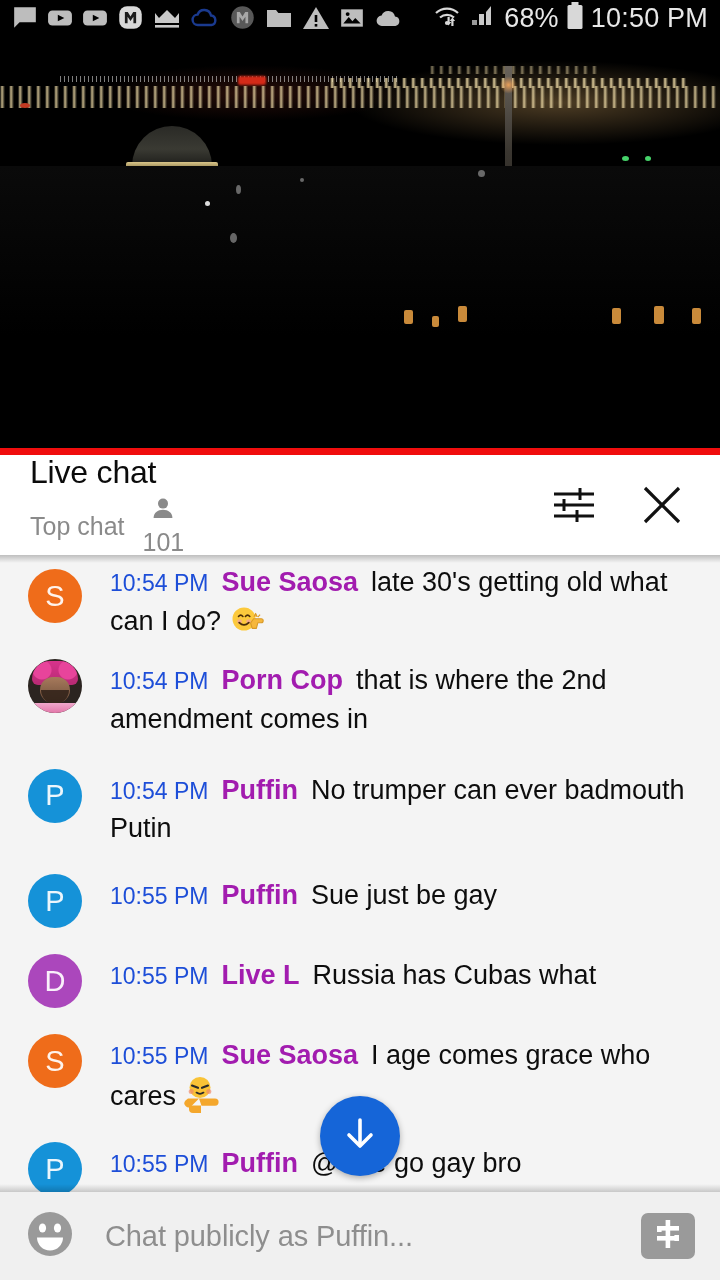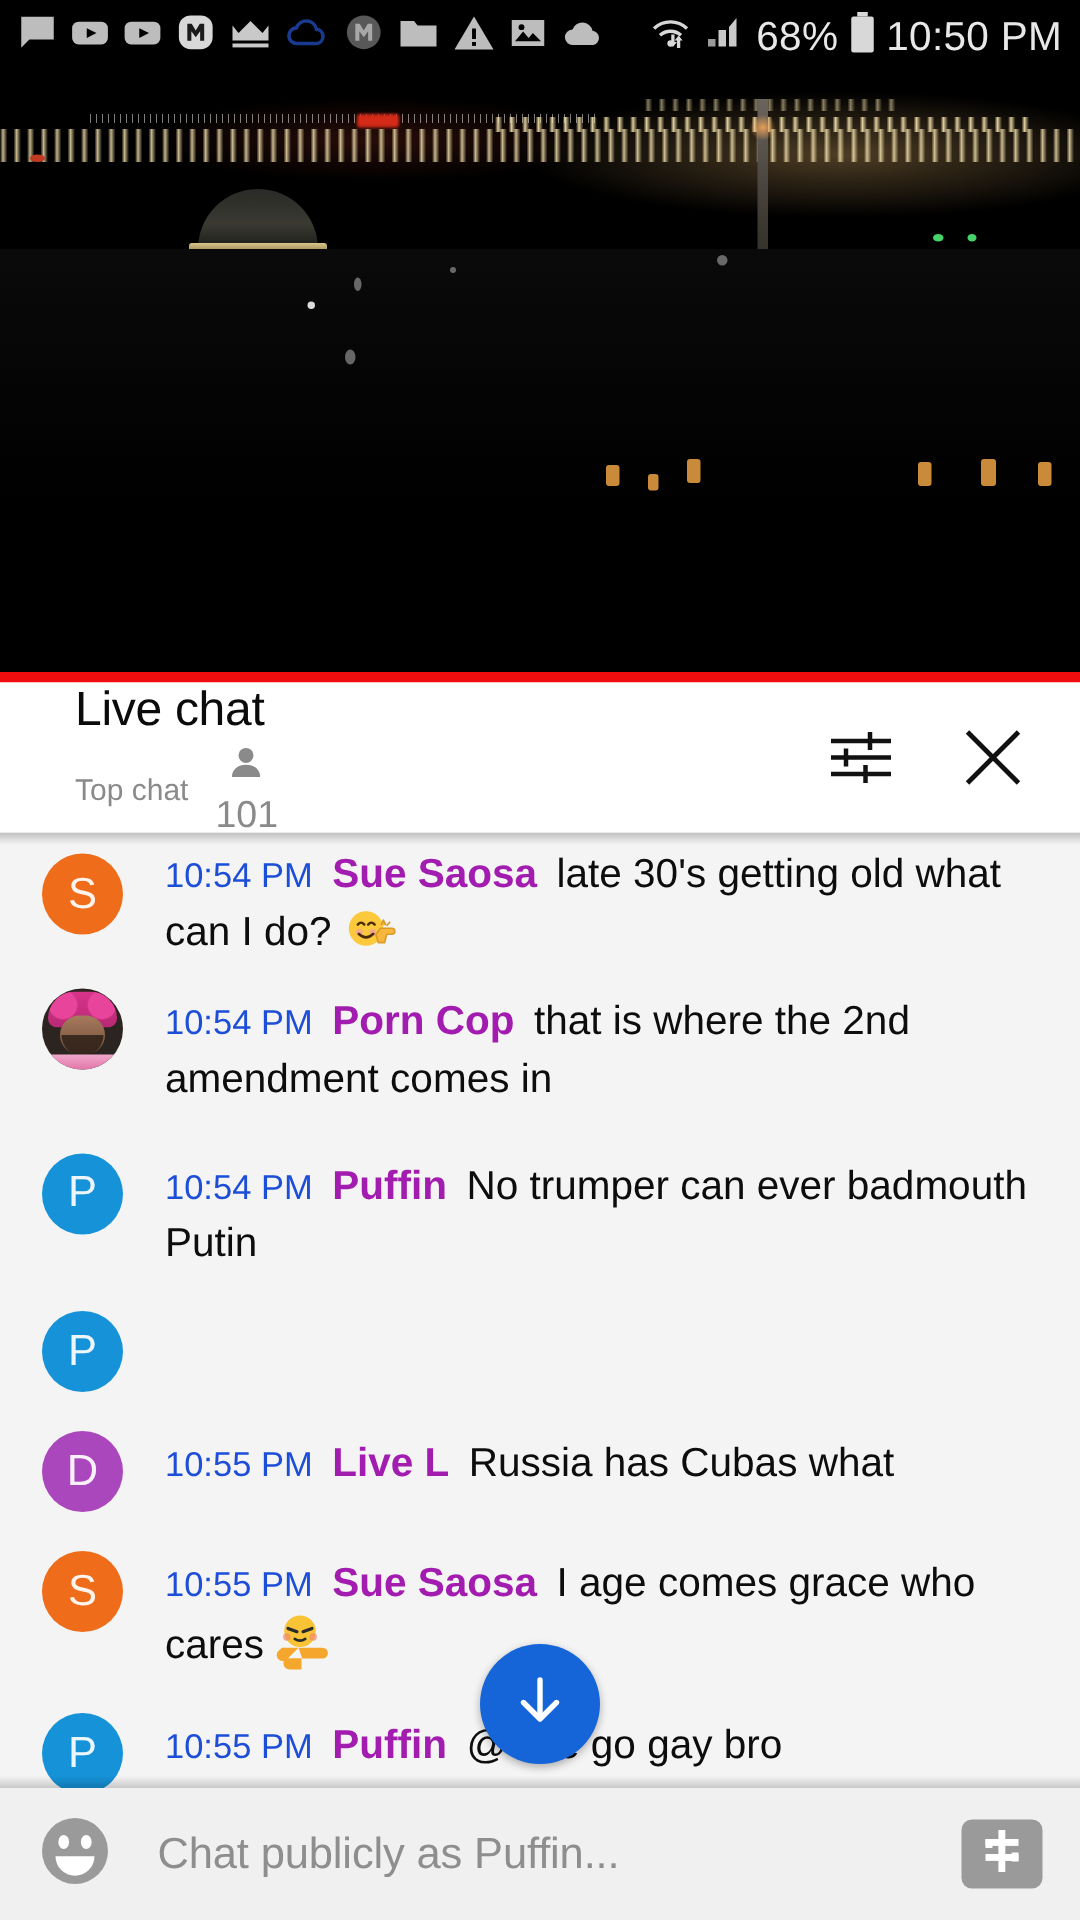--- a/index.html
+++ b/index.html
@@ -6,21 +6,21 @@
   html,body { width:720px; height:1280px; overflow:hidden; }
   body {
     font-family:"Liberation Sans", sans-serif;
     background:#ffffff;
     -webkit-font-smoothing:antialiased;
   }
 
   
   .statusbar{
     position:absolute; top:0; left:0; width:720px; height:48px;
-    background:#000; display:flex; align-items:center; padding:0 12px;
+    background:#000; display:flex; align-items:flex-end; padding:13px 12px;
   }
   .sb-left{ display:flex; align-items:center; gap:9px; flex:1; }
   .sb-right{ display:flex; align-items:center; gap:7px; }
   .sb-icon{ display:block; }
   .sb-text{
     color:#e8e8e8; font-size:27px; font-weight:400; letter-spacing:.2px;
     font-family:"Liberation Sans", sans-serif; line-height:1;
   }
 
   
@@ -93,24 +93,24 @@
 
   .progress{
     position:absolute; top:448px; left:0; width:720px; height:7px; background:#f00d0d;
   }
 
   
   .chat-header{
     position:absolute; top:455px; left:0; width:720px; height:100px;
     background:#fff; display:flex; align-items:center; padding:0 30px;
   }
-  .ch-titles{ flex:1;margin-left:20px; }
+  .ch-titles{ flex:1; }
   .ch-title{ font-size:32px; color:#0b0b0b; font-weight:400; line-height:1.22; letter-spacing:-.2px; }
   .ch-sub{ display:flex; align-items:center; gap:9px; margin-top:5px; }
-  .ch-sub-text{ font-size:20px; color:#8a8a8a; font-weight:400; line-height:1.1; }
+  .ch-sub-text{ font-size:25px; color:#8a8a8a; font-weight:400; line-height:1.1; }
   .ch-count{ font-size:25px; color:#8a8a8a; font-weight:400; line-height:1.1; }
   .ch-actions{ display:flex; align-items:center; gap:44px; padding-right:6px; }
   .icon-btn{ display:flex; align-items:center; justify-content:center; }
 
   
   .chat-list{
     position:absolute; top:555px; left:0; width:720px; height:637px;
     background:#f4f4f4; overflow:hidden;
   }
   .list-shadow-top{
@@ -393,20 +393,23 @@
       <span class="letter">P</span>
     </div>
     <div class="msg-body">
       <span class="ts">10:54 PM</span><span class="sp"></span><span class="author">Puffin</span><span class="sp"></span><span class="txt">No trumper can ever badmouth Putin</span>
     </div>
   </div>
 
   <div class="msg" style="margin-top:26px;">
     <div class="avatar" style="background:#1592d8;">
       <span class="letter">P</span>
+    </div>
+    <div class="msg-body">
+      <span class="ts">10:55 PM</span><span class="sp"></span><span class="author">Puffin</span><span class="sp"></span><span class="txt">Sue just be gay</span>
     </div>
   </div>
 
   <div class="msg" style="margin-top:26px;">
     <div class="avatar" style="background:#ab47bc;">
       <span class="letter">D</span>
     </div>
     <div class="msg-body">
       <span class="ts">10:55 PM</span><span class="sp"></span><span class="author">Live L</span><span class="sp"></span><span class="txt">Russia has Cubas what</span>
     </div>

